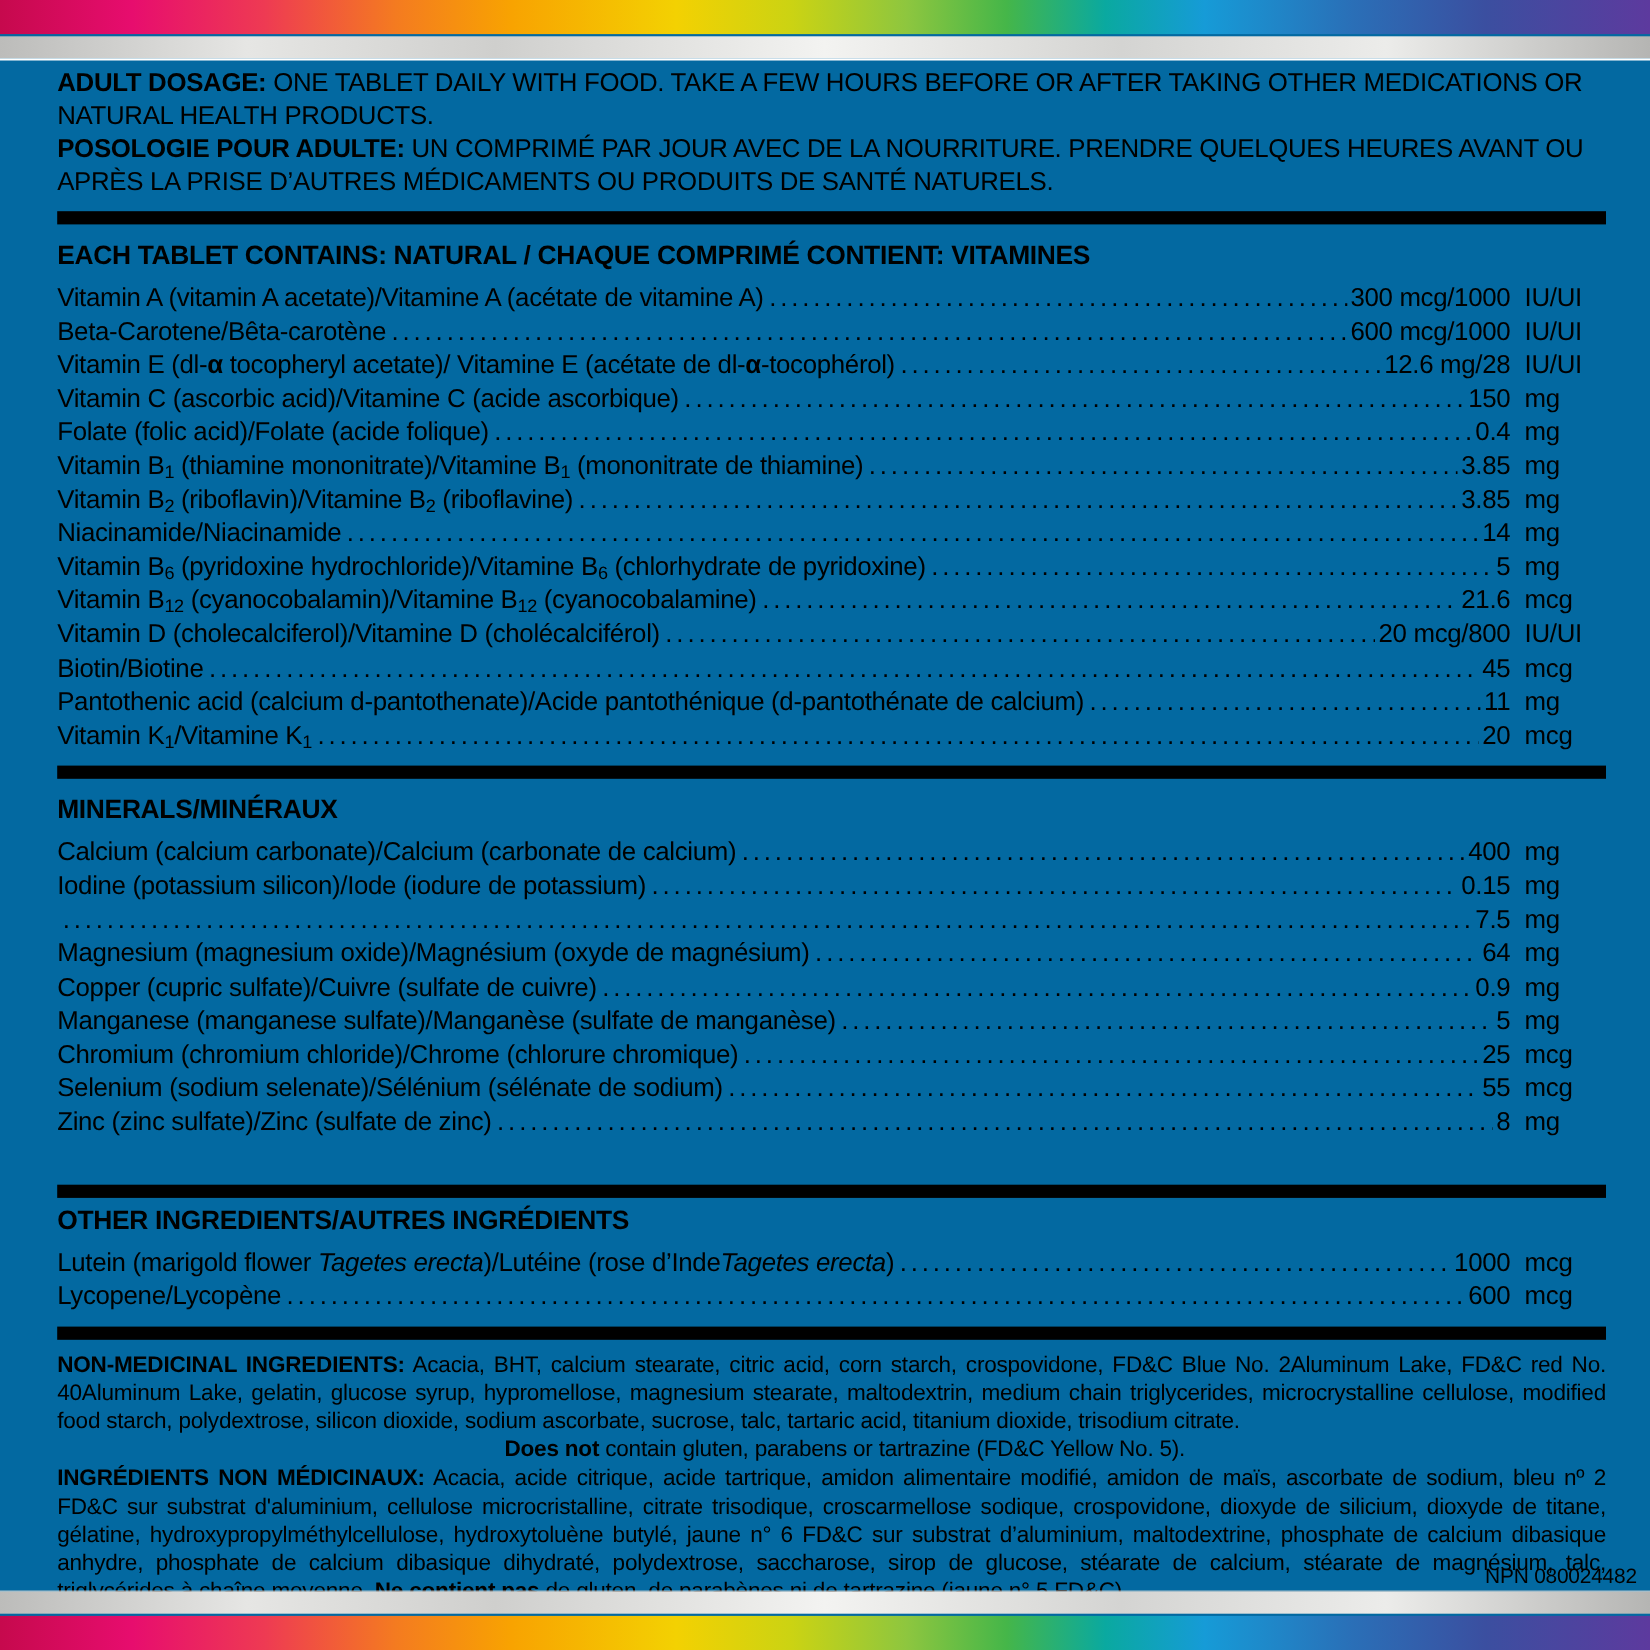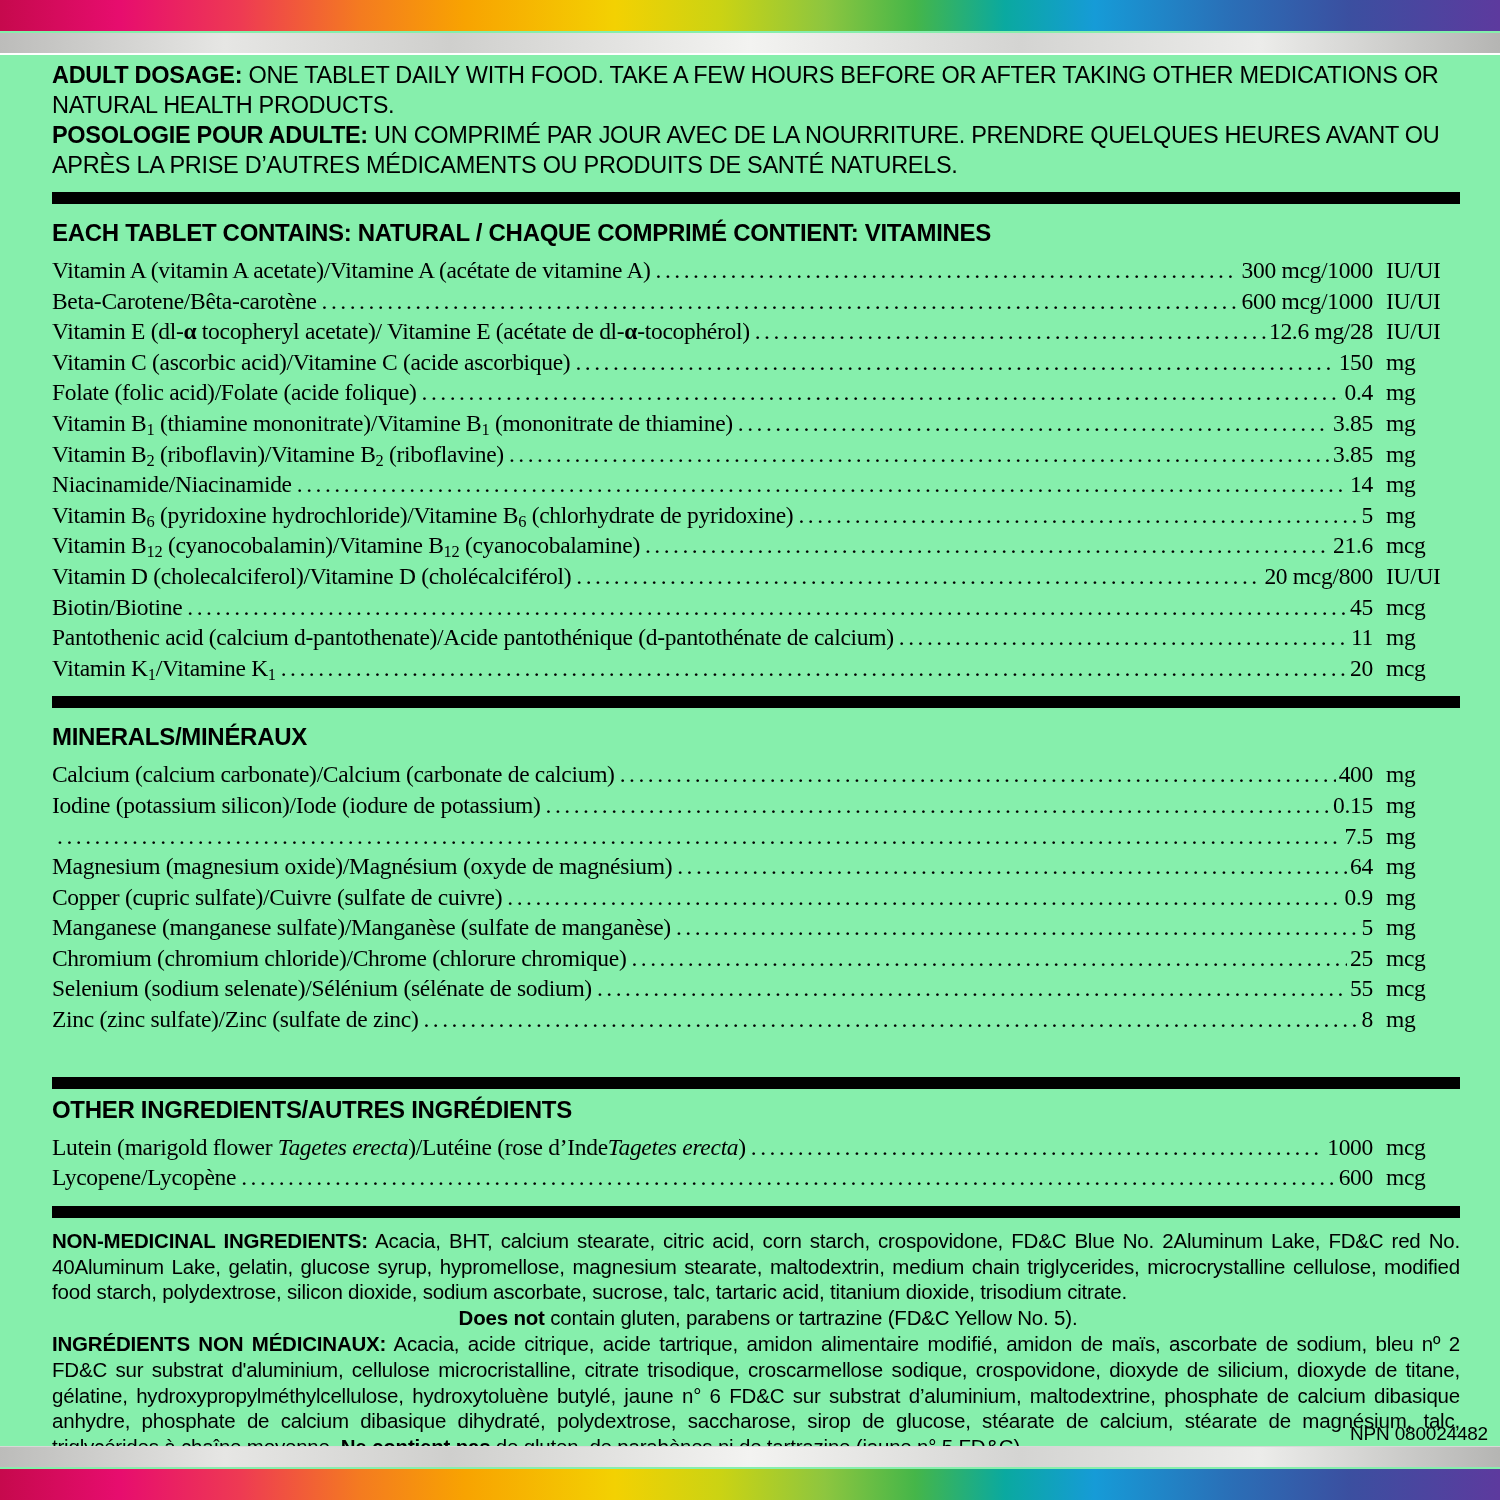--- a/index.html
+++ b/index.html
@@ -1,21 +1,21 @@
 <!DOCTYPE html>
 <html><head>
 <meta charset="utf-8">
 <style>
   html,body{margin:0;padding:0;background:#ffffff;}
   body{
     width:1500px;height:1500px;position:relative;overflow:hidden;
     font-family:"Liberation Sans","DejaVu Sans",sans-serif;color:#000;
     -webkit-font-smoothing:antialiased;
   }
-  .page{position:absolute;inset:0;background:#86efac;}
+  .page{position:absolute;inset:0;background:#0369a1;}
 
   
   .rainbow{position:absolute;left:0;width:100%;height:31px;}
   .rainbow.top{top:0;}
   .rainbow.bottom{bottom:0;}
   .silver{position:absolute;left:0;width:100%;height:20px;}
   .silver.top{top:33px;border-bottom:2px solid #fff;}
   .silver.bottom{bottom:33px;border-top:1px solid #d8d8d6;}
 
   
@@ -29,21 +29,21 @@
 
   h2{
     margin:16px 0 9px 0;font-size:24px;line-height:26px;font-weight:bold;
     letter-spacing:-0.3px;
   }
   h2.other{margin-top:8px;}
 
   .rows{width:100%;}
   .row{
     display:flex;align-items:baseline;
-    font-size:23.5px;line-height:30.6px;letter-spacing:-0.3px;font-family:Liberation Serif, serif;
+    font-size:23.5px;line-height:30.6px;letter-spacing:-0.3px;
   }
   .row .label{white-space:nowrap;flex:0 0 auto;}
   .row .label i{font-style:italic;}
   .row .label sub{font-size:70%;vertical-align:-0.22em;line-height:0;}
   .row .dots{
     flex:1 1 auto;overflow:hidden;white-space:nowrap;
     letter-spacing:3.5px;margin:0 3px 0 5px;min-width:10px;
   }
   .row .value{white-space:nowrap;flex:0 0 auto;text-align:right;}
   .row .unit{flex:0 0 74px;padding-left:13px;white-space:nowrap;}

